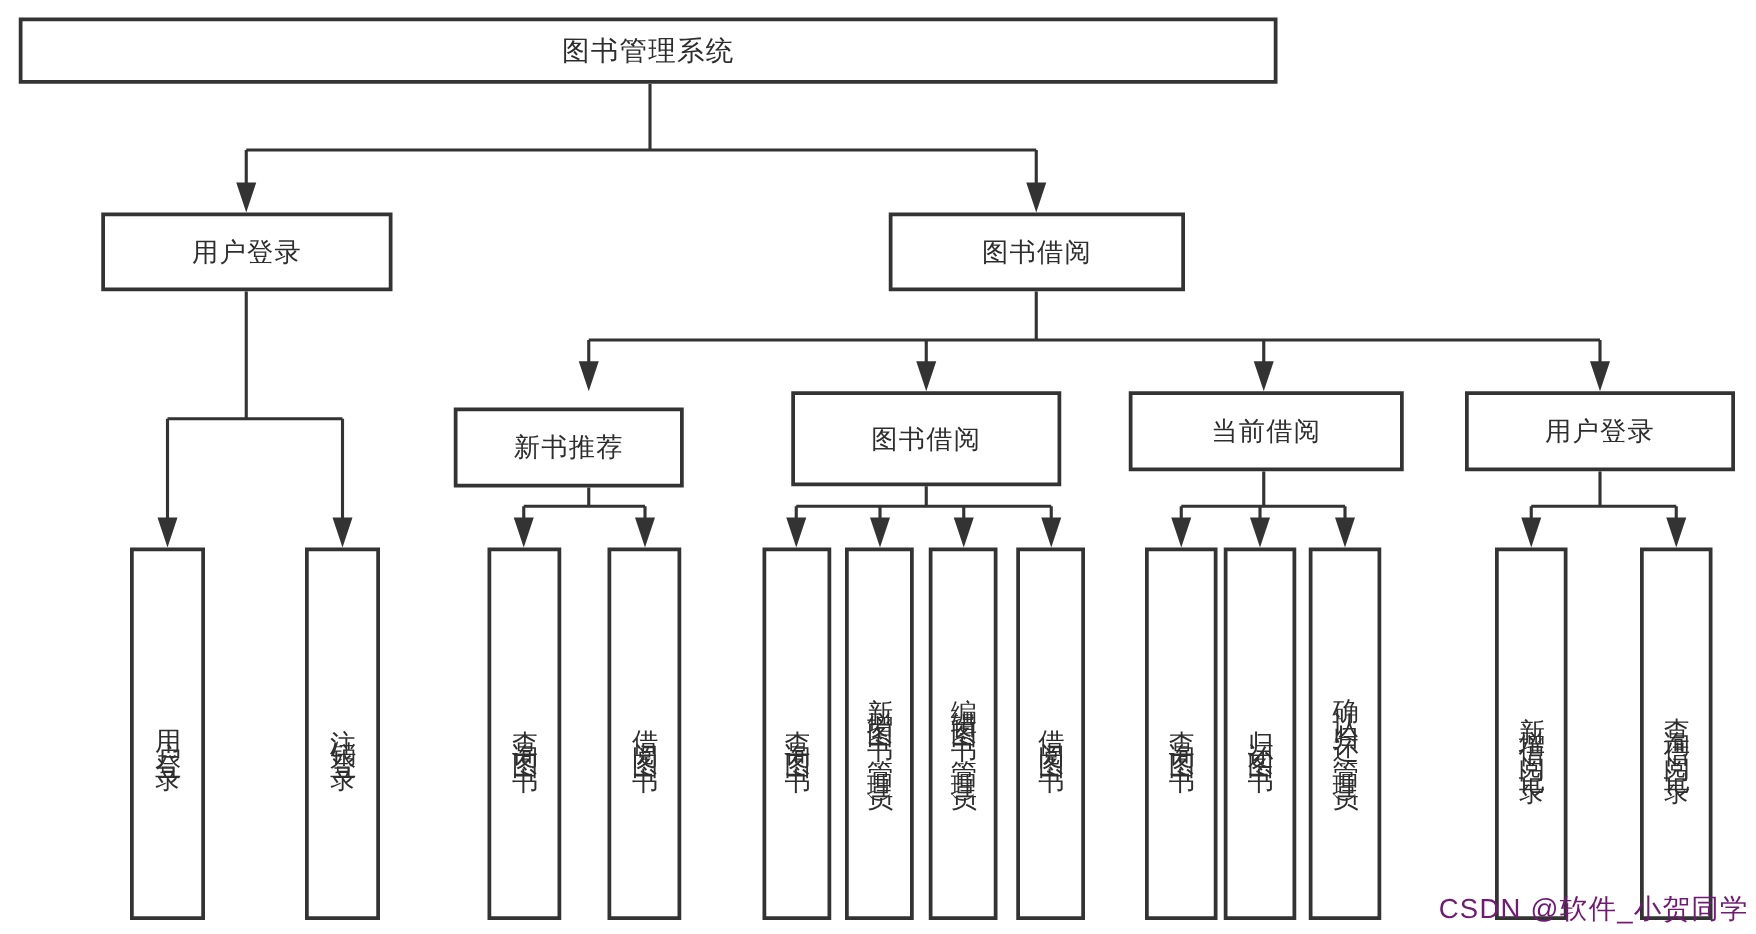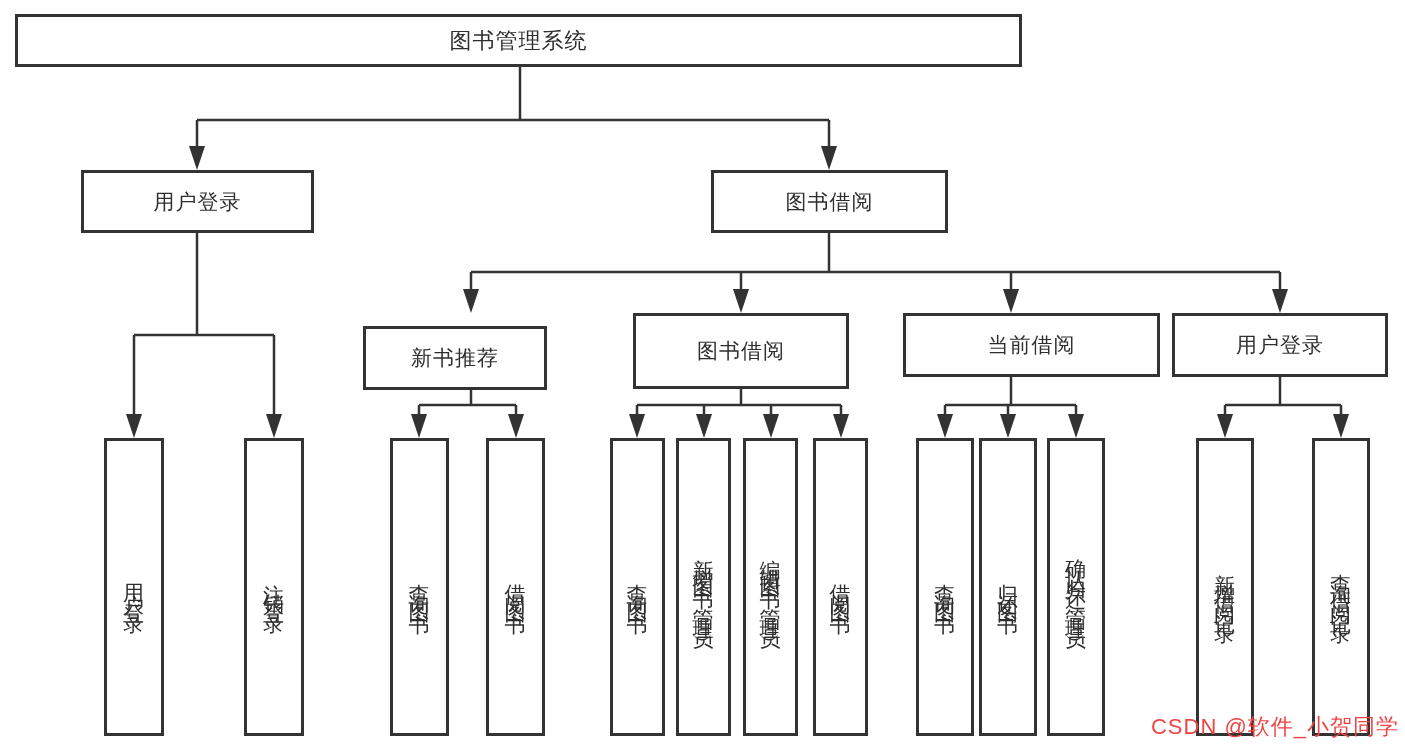--- a/index.html
+++ b/index.html
@@ -33,21 +33,21 @@
     font-size:21px;
     letter-spacing:10px;
     line-height:1;
   }
   .watermark{
     position:absolute;
     right:6px;
     top:712px;
     z-index:3;
     font-size:22px;
-    color:#ef4444;
+    color:#701a75;
     letter-spacing:1px;
     white-space:nowrap;
     text-align:center;
   }
 </style>
 </head>
 <body>
 
 <div class="canvas">
 
@@ -108,21 +108,21 @@
   <div class="node h" style="left:711px;top:170px;width:237px;height:63px">
     <span class="label">图书借阅</span>
   </div>
 
   <div class="node h" style="left:363px;top:326px;width:184px;height:64px">
     <span class="label">新书推荐</span>
   </div>
   <div class="node h" style="left:633px;top:313px;width:216px;height:76px">
     <span class="label">图书借阅</span>
   </div>
-  <div class="node h" style="left:903px;top:313px;width:257px;height:64px">
+  <div class="node h" style="left:903px;top:313px;width:220px;height:64px">
     <span class="label">当前借阅</span>
   </div>
   <div class="node h" style="left:1172px;top:313px;width:216px;height:64px">
     <span class="label">用户登录</span>
   </div>
 
   <div class="node v" style="left:104px;top:438px;width:60px;height:298px">
     <span class="label">用户登录</span>
   </div>
   <div class="node v" style="left:244px;top:438px;width:60px;height:298px">

